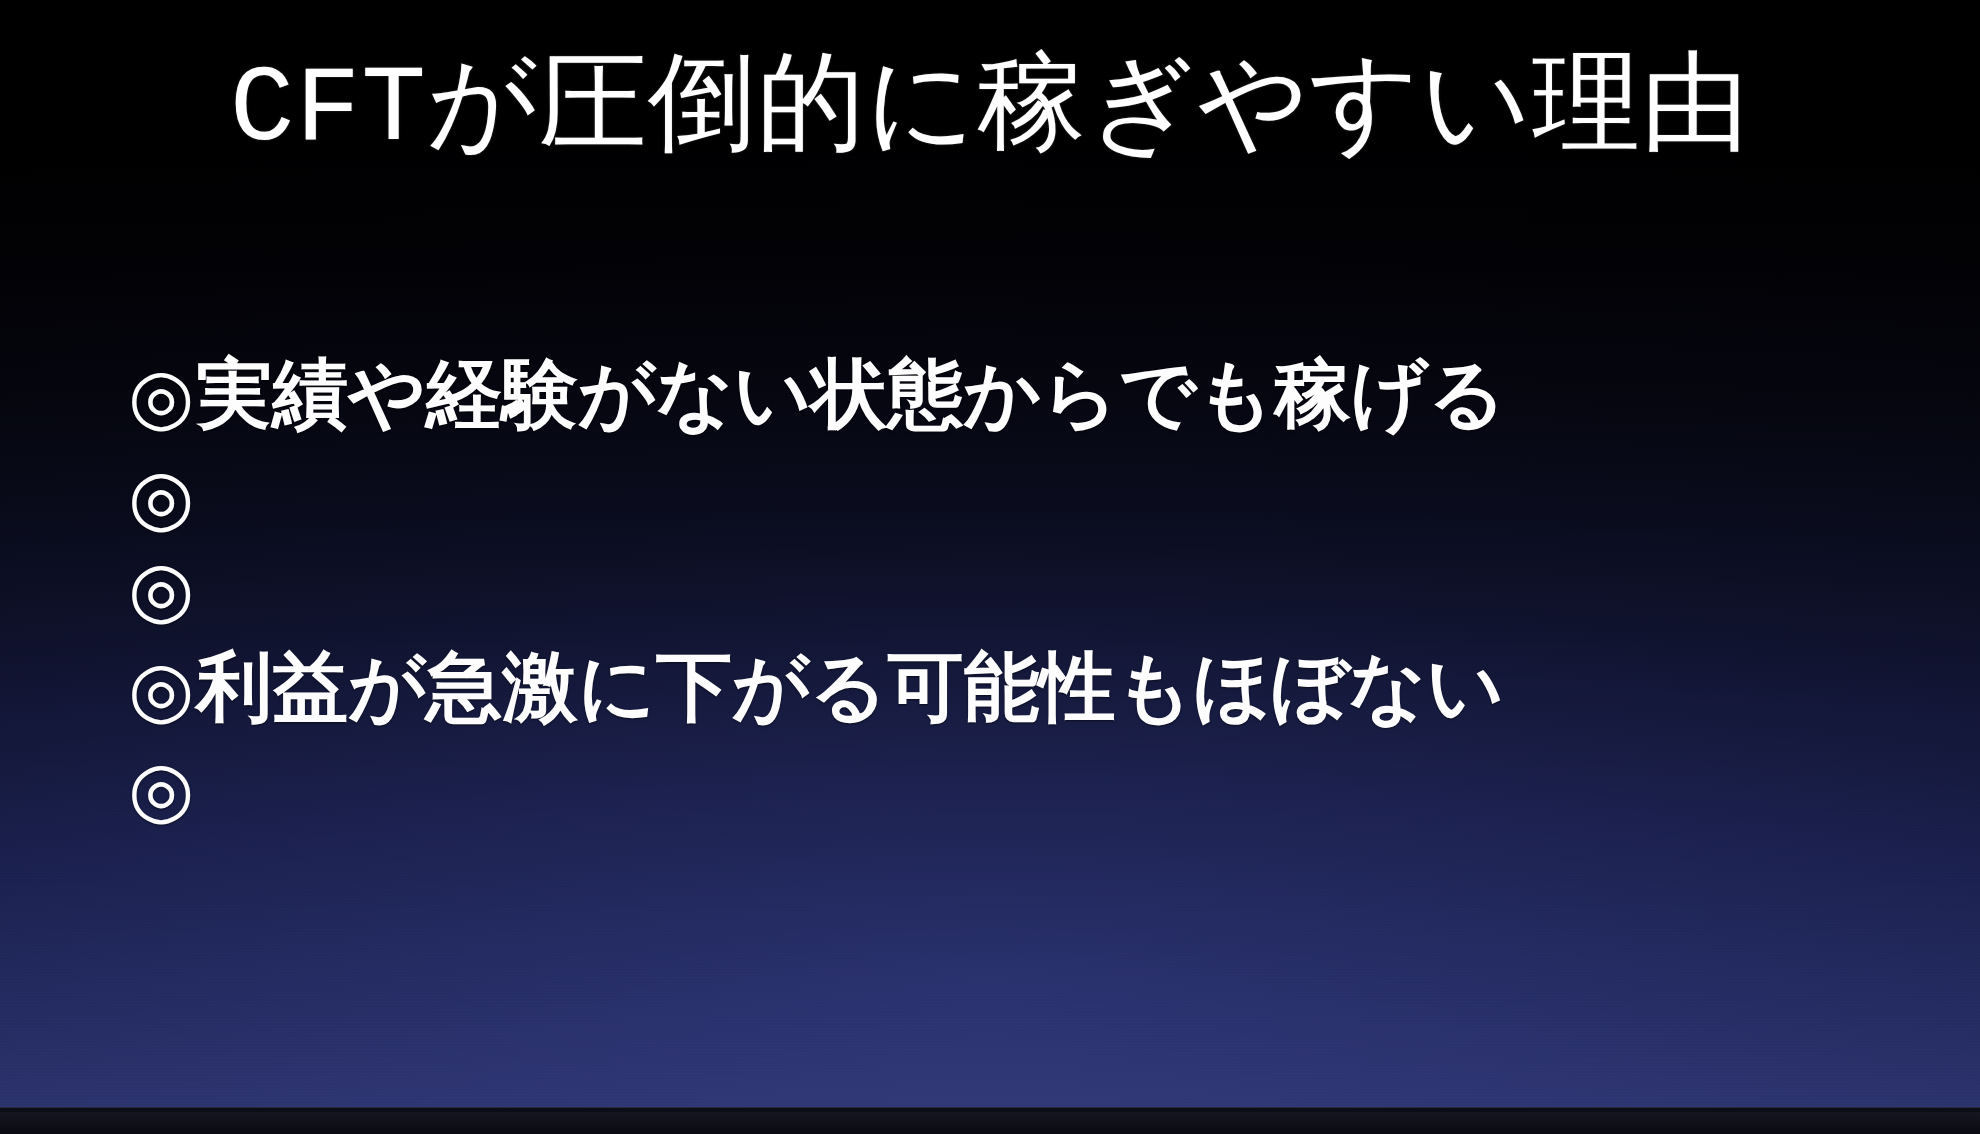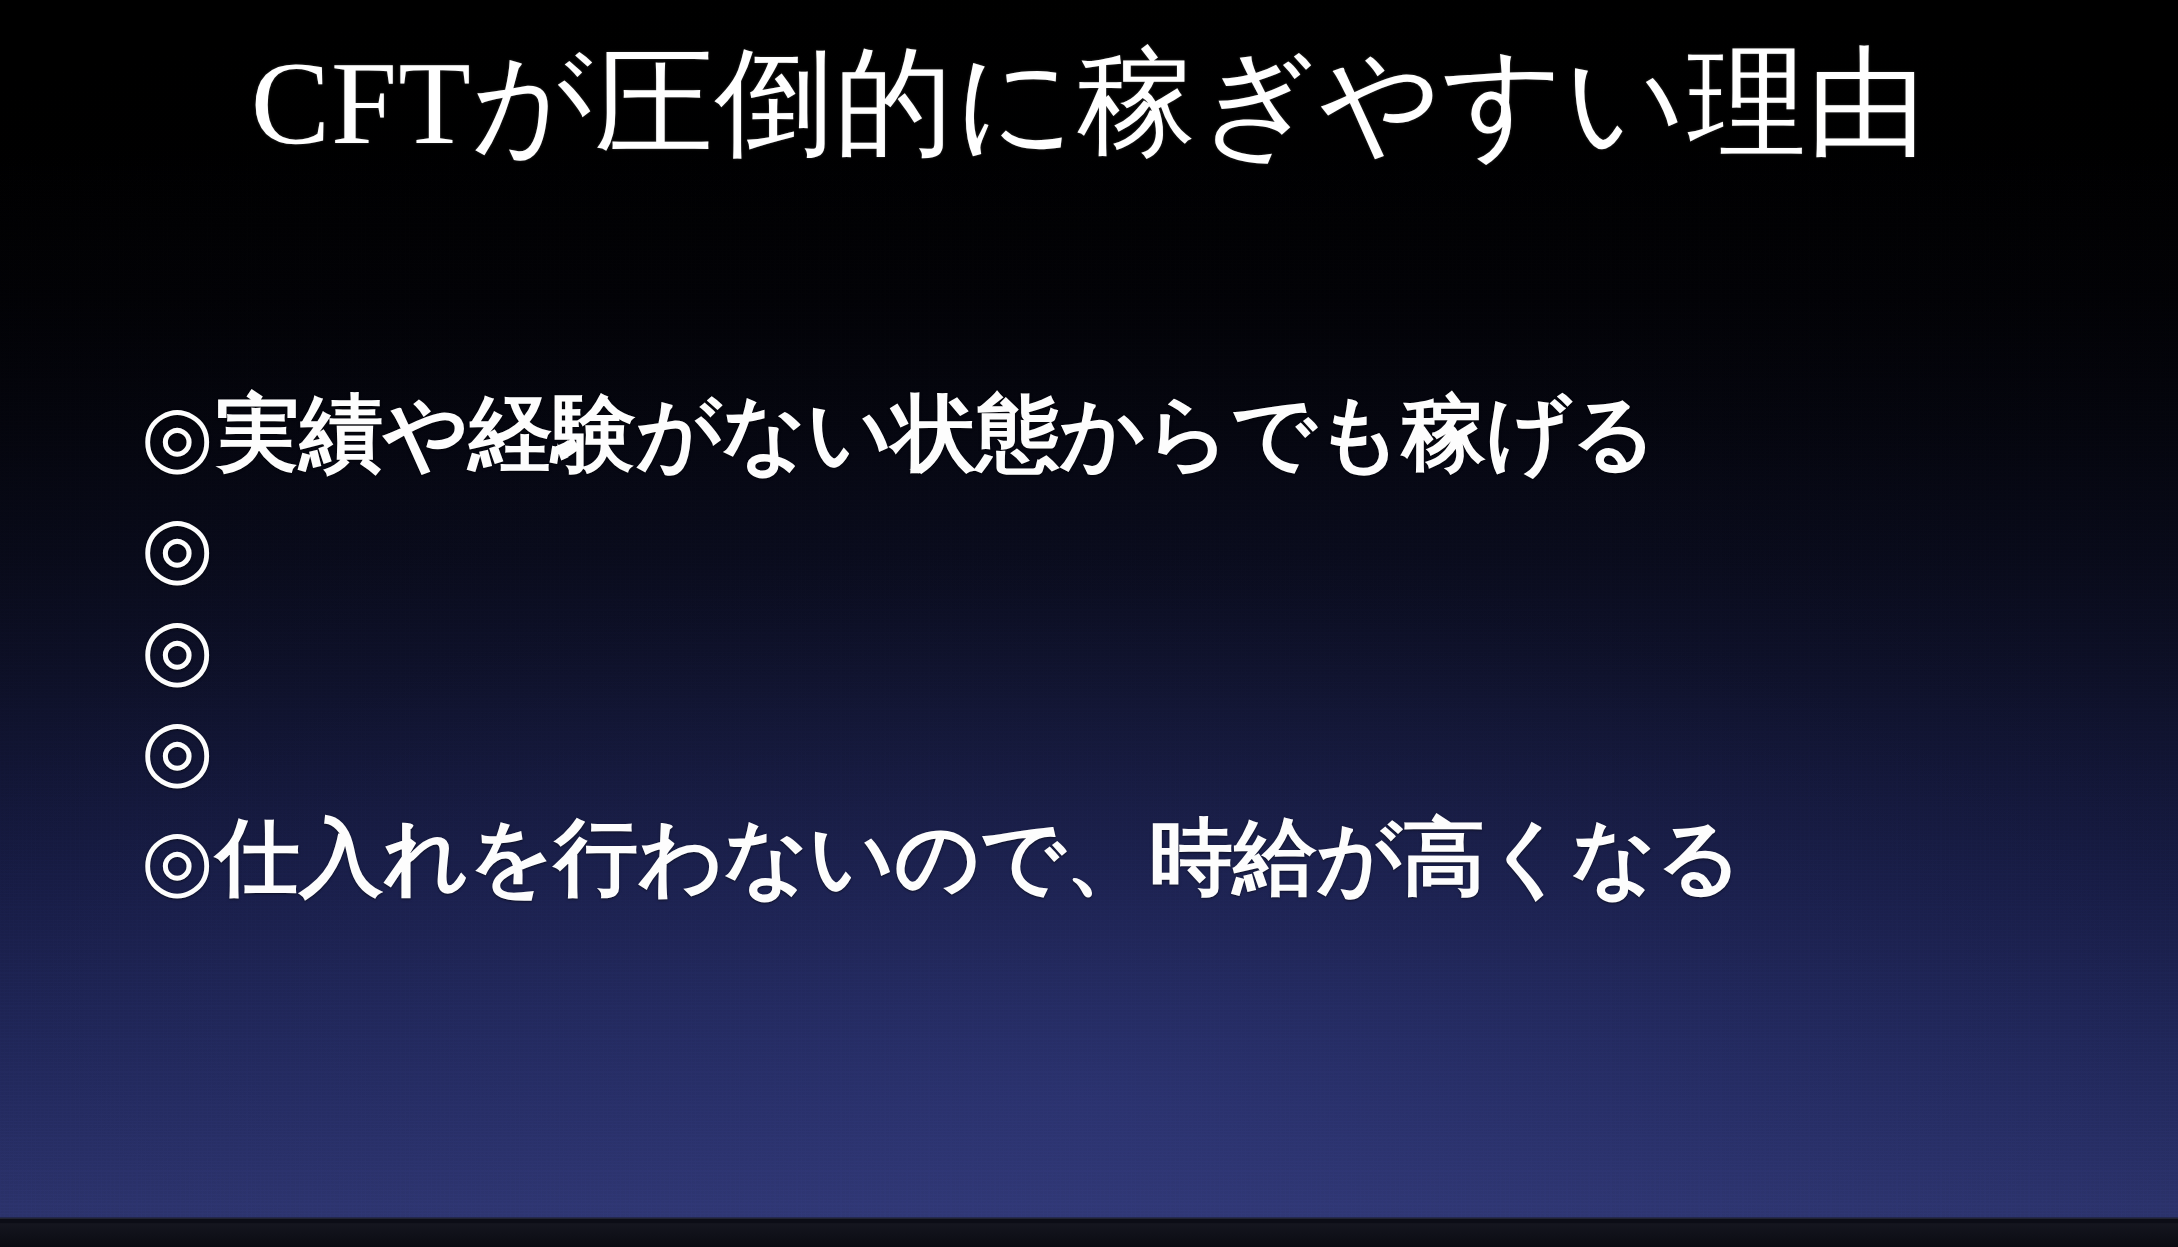--- a/index.html
+++ b/index.html
@@ -66,24 +66,24 @@
   #slide-content {
     position: absolute;
     inset: 0;
   }
 
   
   #slide-title {
     position: absolute;
     left: 0;
     right: 0;
-    top: 37px;
+    top: 52px;
     text-align: center;
     color: #ffffff;
-    font-family: Liberation Serif, serif;
+    font-family: Liberation Mono, monospace;
     font-size: 108px;
     line-height: 1.08;
     letter-spacing: 1px;
     white-space: nowrap;
     text-shadow: 0 0 2px rgba(255,255,255,.25);
   }
 
   
   #bullet-list {
     position: absolute;
@@ -161,25 +161,25 @@
       <div class="bullet-row">
         <span class="bullet-marker">◎</span>
       </div>
 
       <div class="bullet-row">
         <span class="bullet-marker">◎</span>
       </div>
 
       <div class="bullet-row">
         <span class="bullet-marker">◎</span>
+        <span class="bullet-text">利益が急激に下がる可能性もほぼない</span>
       </div>
 
       <div class="bullet-row">
         <span class="bullet-marker">◎</span>
-        <span class="bullet-text">仕入れを行わないので、時給が高くなる</span>
       </div>
 
     </div>
 
   </div>
 
   <div id="bottom-strip">
     <div id="bottom-strip-inner"></div>
   </div>
 

